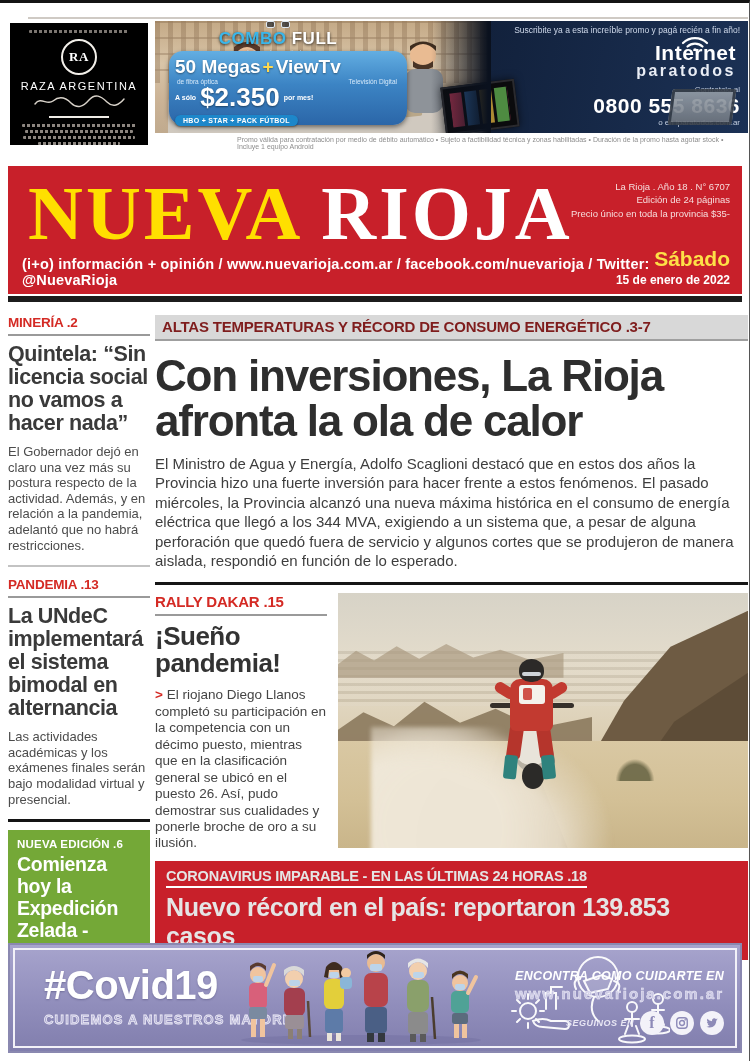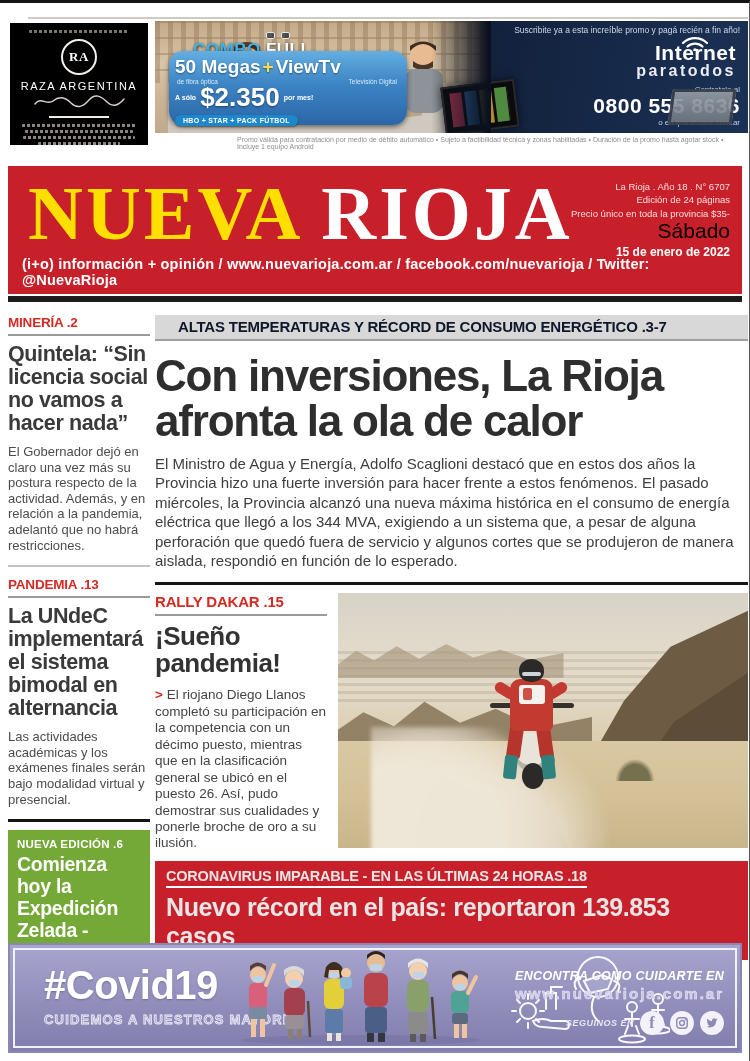--- a/index.html
+++ b/index.html
@@ -57,21 +57,21 @@
     box-shadow:0 0 8px rgba(0,0,0,.6); overflow:hidden;
   }
   .tv-screen::before { content:""; position:absolute; inset:5px 6px;
     background:
       linear-gradient(90deg,#c23a5a 0 12px, transparent 12px 15px, #3a7ac2 15px 27px, transparent 27px 30px, #caa23a 30px 42px, transparent 42px 45px, #5aa24a 45px 57px, transparent 57px);
     background-size:100% 14px; background-repeat:repeat-y; opacity:.85; }
   .laptop { position:absolute; right:6px; bottom:4px; width:64px; height:36px;
     background:linear-gradient(180deg,#9aa3ad,#6c737c); transform:skewX(-8deg); border-radius:3px;
     box-shadow:inset 0 0 0 3px #39404a; opacity:.9; }
 
-  .combo-badge { position:absolute; left:38px; top:11px; width:170px; text-align:left; color:#fff;
+  .combo-badge { position:absolute; left:38px; top:0; width:170px; text-align:center; color:#fff;
     text-shadow:0 1px 3px rgba(0,0,0,.8); }
   .combo-badge .squares { display:flex; gap:6px; justify-content:center; margin-bottom:1px; }
   .combo-badge .sq { width:9px; height:7px; border:1.5px solid #dfe8f2; border-radius:2px; background:rgba(10,20,35,.6); }
   .combo-line { font-size:17px; font-weight:bold; letter-spacing:.5px; }
   .combo-line .c1 { color:#3ab6ea; }
   .combo-line .c2 { color:#ffffff; }
   .combo-sub { font-size:6.5px; color:#e8f1fa; letter-spacing:.4px; }
 
   .price-bubble {
     position:absolute; left:14px; top:30px; width:238px; height:74px; padding:5px 6px 4px;
@@ -102,40 +102,40 @@
   
   .masthead { position:absolute; left:8px; top:163px; width:734px; height:128px; background:#c8202a; color:#fff; }
   .mh-logo {
     position:absolute; left:20px; top:2px;
     font-family:"Liberation Serif", serif; font-weight:bold; font-size:76px; letter-spacing:3px;
     line-height:1.2; white-space:nowrap;
   }
   .mh-logo .y { color:#ffdf00; }
   .mh-logo .w { color:#ffffff; }
   .mh-right { position:absolute; right:12px; top:14px; text-align:right; font-size:9.5px; line-height:1.4; color:#f6dcdc; }
-  .mh-day { font-size:21px; font-weight:normal; color:#000000; margin-top:0; line-height:1; }
+  .mh-day { font-size:21px; font-weight:bold; color:#fde047; margin-top:28px; line-height:1; }
   .mh-date { font-size:12px; font-weight:bold; color:#fff; margin-top:3px; }
   .mh-info { position:absolute; left:14px; bottom:6px; font-size:14.5px; font-weight:bold; letter-spacing:.2px; }
   .black-bar { position:absolute; left:8px; top:293px; width:734px; height:6px; background:#1c1c1c; }
 
   
   .left-col { position:absolute; left:8px; top:312px; width:142px; }
   .kicker { color:#d42a24; font-weight:bold; font-size:13.5px; letter-spacing:-.2px;
     border-bottom:2px solid #9a9a9a; padding-bottom:4px; margin-bottom:7px; }
   .lc-headline { font-size:21.5px; font-weight:bold; color:#3a3a3a; line-height:1.07; letter-spacing:-.4px; }
   .lc-body { margin-top:9px; font-size:13px; color:#4c4c4c; line-height:1.2; }
   .lc-div { height:2px; background:#c3c3c3; margin:12px 0 10px; }
   .lc-rule { height:3px; background:#141414; margin:12px 0 8px; }
   .green-box { background:#74a837; color:#fff; padding:8px 9px 10px; }
   .gb-kicker { font-size:11.5px; font-weight:bold; letter-spacing:.2px; margin-bottom:4px; }
   .gb-headline { font-size:19.5px; font-weight:bold; line-height:1.12; letter-spacing:-.3px; }
 
   .main-col { position:absolute; left:155px; top:312px; width:593px; }
-  .main-kicker { background:#d8d8d8; border-bottom:2px solid #9f9f9f; color:#0f172a;
-    font-weight:bold; font-size:15px; padding:3px 23px 4px; letter-spacing:-.2px; }
+  .main-kicker { background:#d8d8d8; border-bottom:2px solid #9f9f9f; color:#7f1d1d;
+    font-weight:bold; font-size:15px; padding:3px 7px 4px; letter-spacing:-.2px; }
   .main-headline { font-size:44px; font-weight:bold; color:#2e2e2e; line-height:1.03;
     letter-spacing:-1.2px; margin:12px 0 10px; }
   .main-lede { font-size:15px; color:#3e3e3e; line-height:1.3; }
   .main-rule { height:3px; background:#161616; margin:11px 0 8px; }
 
   .dakar { display:flex; gap:11px; margin-top:2px; }
   .dakar-left { width:172px; flex:none; }
   .dk-headline { font-size:26px; font-weight:bold; color:#333; line-height:1.05; letter-spacing:-.5px; margin-top:4px; }
   .dk-body { margin-top:10px; font-size:13.5px; color:#444; line-height:1.22; }
   .dk-arrow { color:#d42a24; font-weight:bold; }

